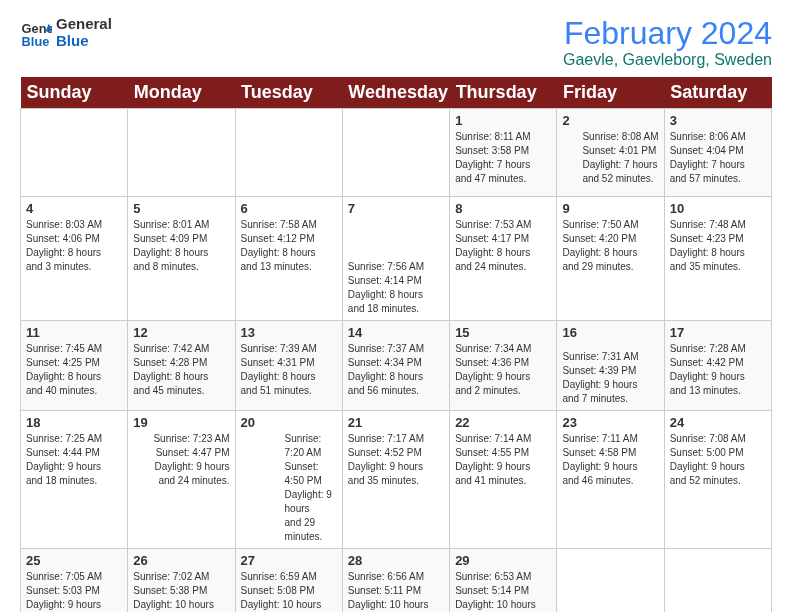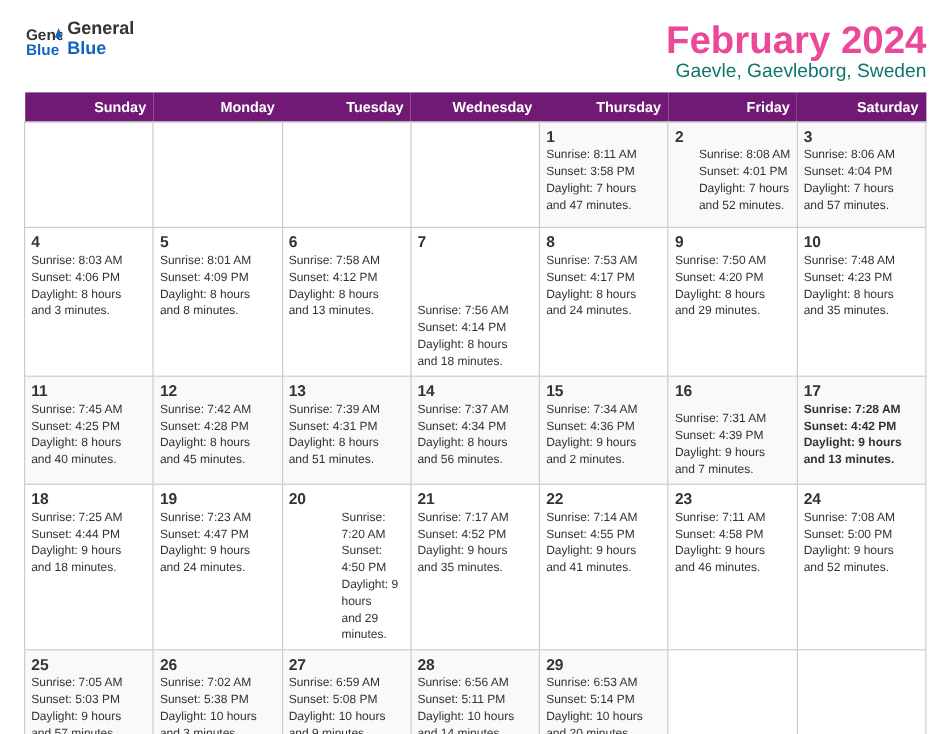--- a/index.html
+++ b/index.html
@@ -26,39 +26,39 @@
     }
     .logo-icon {
       width: 32px;
       height: 32px;
     }
     .title-block {
       text-align: right;
     }
     .month-title {
       font-size: 32px;
-      font-weight: bold;
-      color: #ec4899;
+      font-weight: normal;
+      color: #3b82f6;
       line-height: 1.1;
     }
     .location-title {
       font-size: 16px;
       color: #0f766e;
     }
     table {
       width: 100%;
       border-collapse: collapse;
       table-layout: fixed;
     }
     thead tr th {
-      background-color: #701a75;
+      background-color: #7f1d1d;
       color: #fff;
-      text-align: right;
+      text-align: left;
       padding: 5px 6px;
-      font-size: 12px;
+      font-size: 18px;
       font-weight: bold;
     }
     tbody tr td {
       border: 1px solid #ccc;
       vertical-align: top;
       padding: 4px 5px;
       font-size: 10.5px;
       color: #333;
       height: 88px;
       background: #fff;
@@ -232,37 +232,37 @@
           </td>
           <td>
             <div class="day-number">16</div>
             <div class="day-info" style="white-space: pre-line; margin-top: 10px;">Sunrise: 7:31 AM
 Sunset: 4:39 PM
 Daylight: 9 hours
 and 7 minutes.</div>
           </td>
           <td>
             <div class="day-number">17</div>
-            <div class="day-info" style="white-space: pre-line; font-weight: bold;">Sunrise: 7:28 AM
+            <div class="day-info" style="white-space: pre-line;">Sunrise: 7:28 AM
 Sunset: 4:42 PM
 Daylight: 9 hours
 and 13 minutes.</div>
           </td>
         </tr>
         <tr>
           <td>
             <div class="day-number">18</div>
             <div class="day-info" style="white-space: pre-line;">Sunrise: 7:25 AM
 Sunset: 4:44 PM
 Daylight: 9 hours
 and 18 minutes.</div>
           </td>
           <td>
             <div class="day-number">19</div>
-            <div class="day-info" style="white-space: pre-line;">Sunrise: 7:23 AM
+            <div class="day-info" style="white-space: pre-line; text-align: right;">Sunrise: 7:23 AM
 Sunset: 4:47 PM
 Daylight: 9 hours
 and 24 minutes.</div>
           </td>
           <td>
             <div class="day-number">20</div>
             <div class="day-info" style="white-space: pre-line; margin-left: 44px;">Sunrise: 7:20 AM
 Sunset: 4:50 PM
 Daylight: 9 hours
 and 29 minutes.</div>

